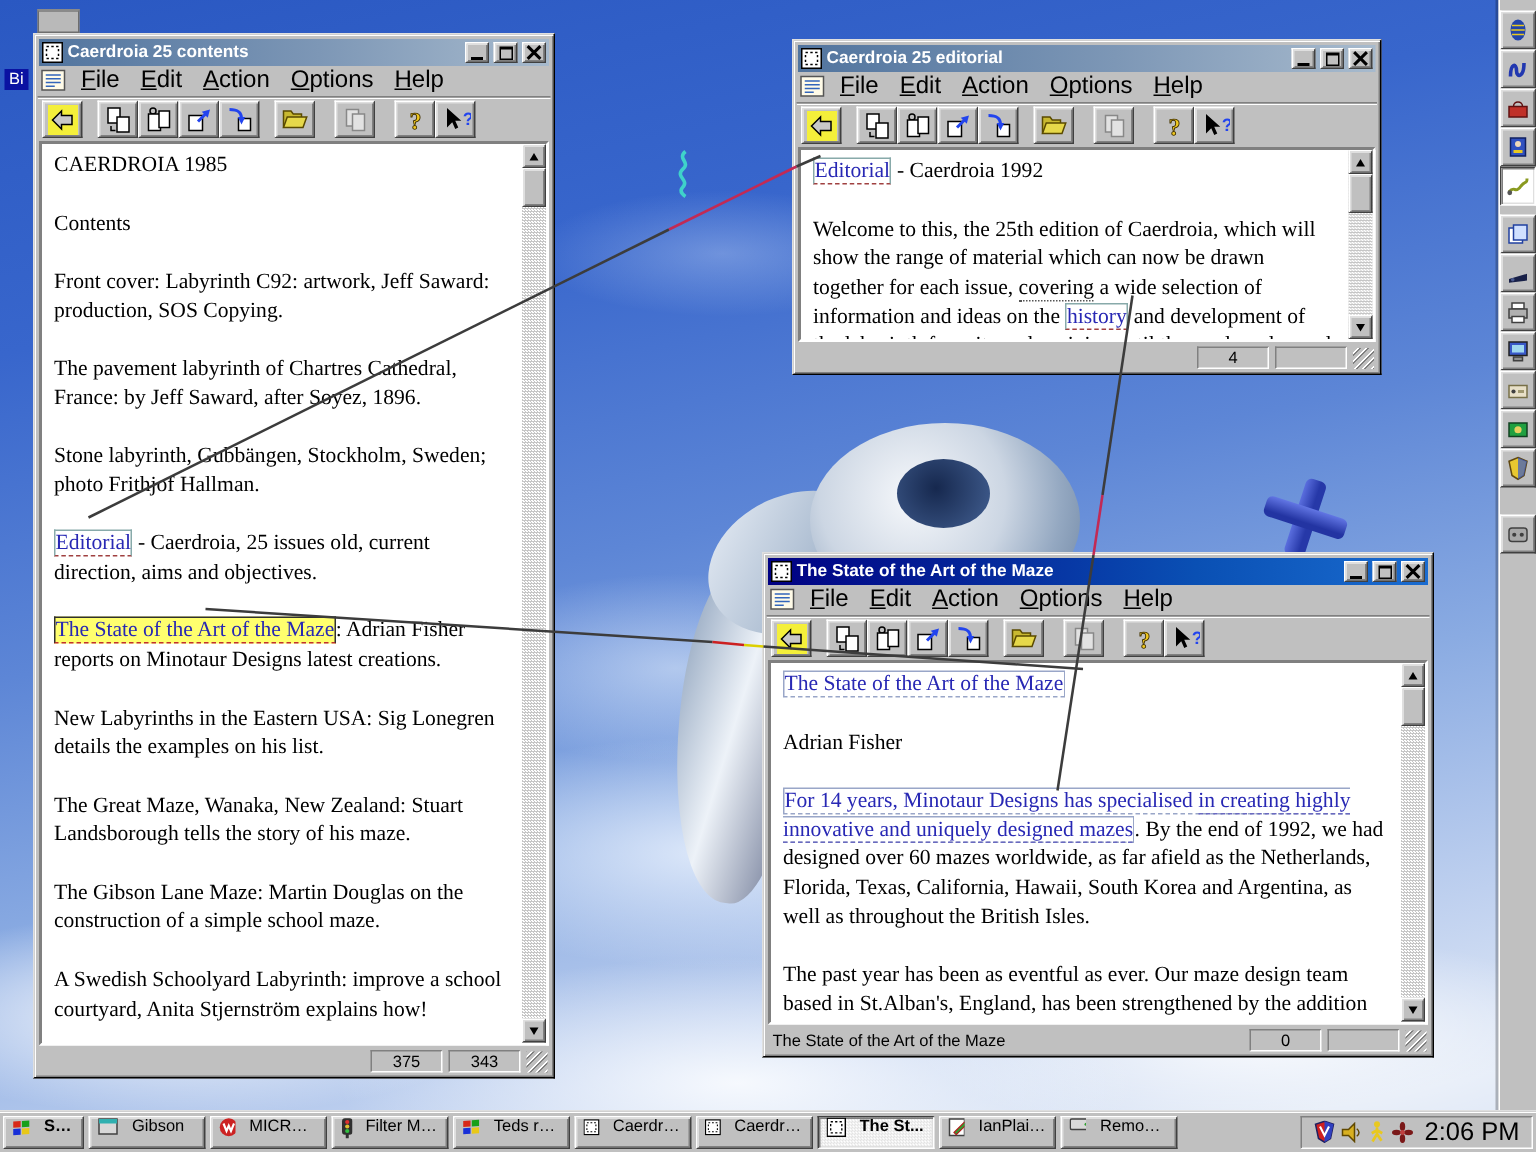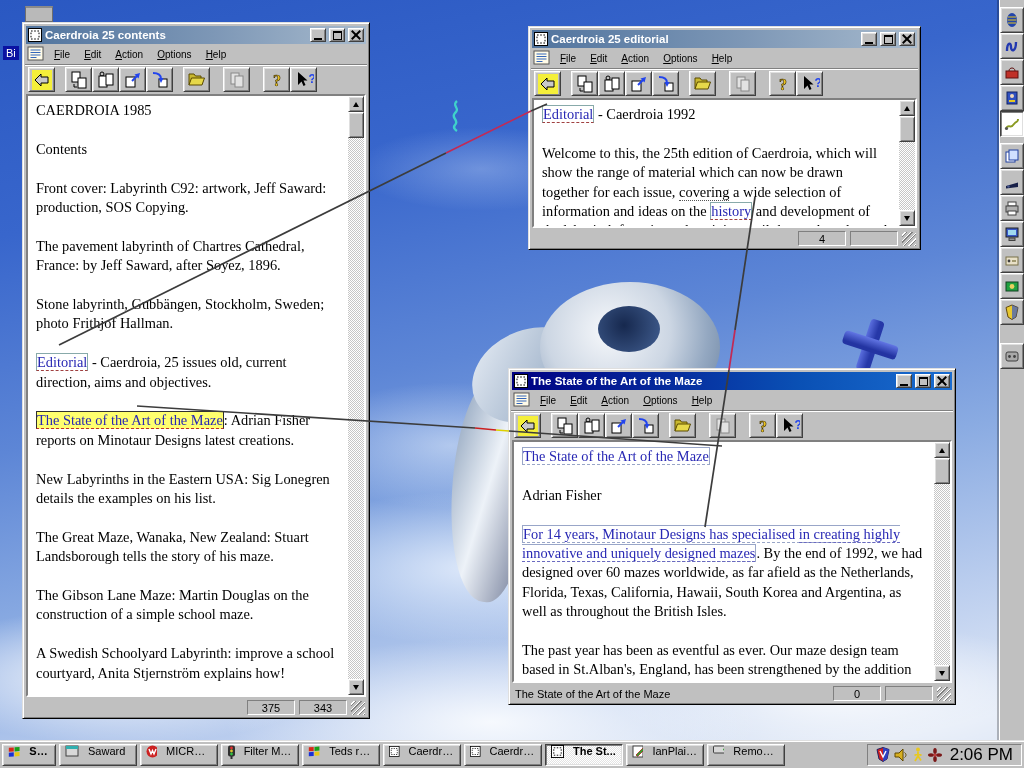--- a/index.html
+++ b/index.html
@@ -47,21 +47,21 @@
   .title-text { flex:1; color:#fff; font-weight:bold; font-size:11.5px; white-space:nowrap; overflow:hidden; }
   .cap-btn { width:16px; height:14px; flex:0 0 16px; background:#c0c0c0; display:flex; align-items:center; justify-content:center;
     border:1px solid; border-color:#fff #404040 #404040 #fff; box-shadow: inset 1px 1px 0 #dfdfdf, inset -1px -1px 0 #808080; }
   .g-min { width:8px; height:2px; background:#000; margin-top:7px; }
   .g-max { width:9px; height:9px; border:1px solid #000; border-top:2px solid #000; }
   .g-close { position:relative; width:10px; height:10px; }
   .g-close::before,.g-close::after { content:""; position:absolute; left:4px; top:-1px; width:2px; height:12px; background:#000; }
   .g-close::before { transform:rotate(45deg); } .g-close::after { transform:rotate(-45deg); }
 
   .menubar { height:20px; flex:0 0 20px; display:flex; align-items:center; padding:1px 2px; }
-  .menu-item { font-size:10px; padding:2px 7px; color:#000; }
+  .menu-item { font-size:16px; padding:2px 7px; color:#000; }
   .menu-item::first-letter { text-decoration:underline; }
 
   .toolbar { height:30px; flex:0 0 30px; display:flex; align-items:center; padding:2px 3px;
     border-top:1px solid #808080; box-shadow:0 1px 0 #fff inset; }
   .tool-btn { width:27px; height:25px; padding:0; display:flex; align-items:center; justify-content:center; background:#c0c0c0;
     border:1px solid; border-color:#fff #404040 #404040 #fff; box-shadow: inset 1px 1px 0 #dfdfdf, inset -1px -1px 0 #808080; }
   .tgap { width:10px; } .tgap2 { width:13px; }
 
   .docwrap { flex:1; min-height:0; display:flex; margin:0 1px;
     border:2px solid; border-color:#808080 #fff #fff #808080; background:#fff; }
@@ -604,21 +604,21 @@
           <rect x="8" y="8" width="6" height="5" fill="#e8c818"></rect>
         </g>
       </svg>
     <span class="lbl">Start</span>
   </button>
   <button class="task-btn task-app">
     <svg width="14" height="12">
         <rect x="1" y="1" width="12" height="10" fill="#d8d8d8" stroke="#404040"></rect>
         <rect x="1" y="1" width="12" height="3" fill="#30b0b0"></rect>
       </svg>
-    <span class="lbl">Saward</span>
+    <span class="lbl">Gibson</span>
   </button>
   <button class="task-btn task-app">
     <svg width="13" height="13">
         <circle cx="6.5" cy="6.5" r="6" fill="#cc2222"></circle>
         <path d="M3 4 L5 9 L6.5 5.5 L8 9 L10 4" stroke="#fff" stroke-width="1.4" fill="none"></path>
       </svg>
     <span class="lbl">MICROC...</span>
   </button>
   <button class="task-btn task-app">
     <svg width="9" height="14">

